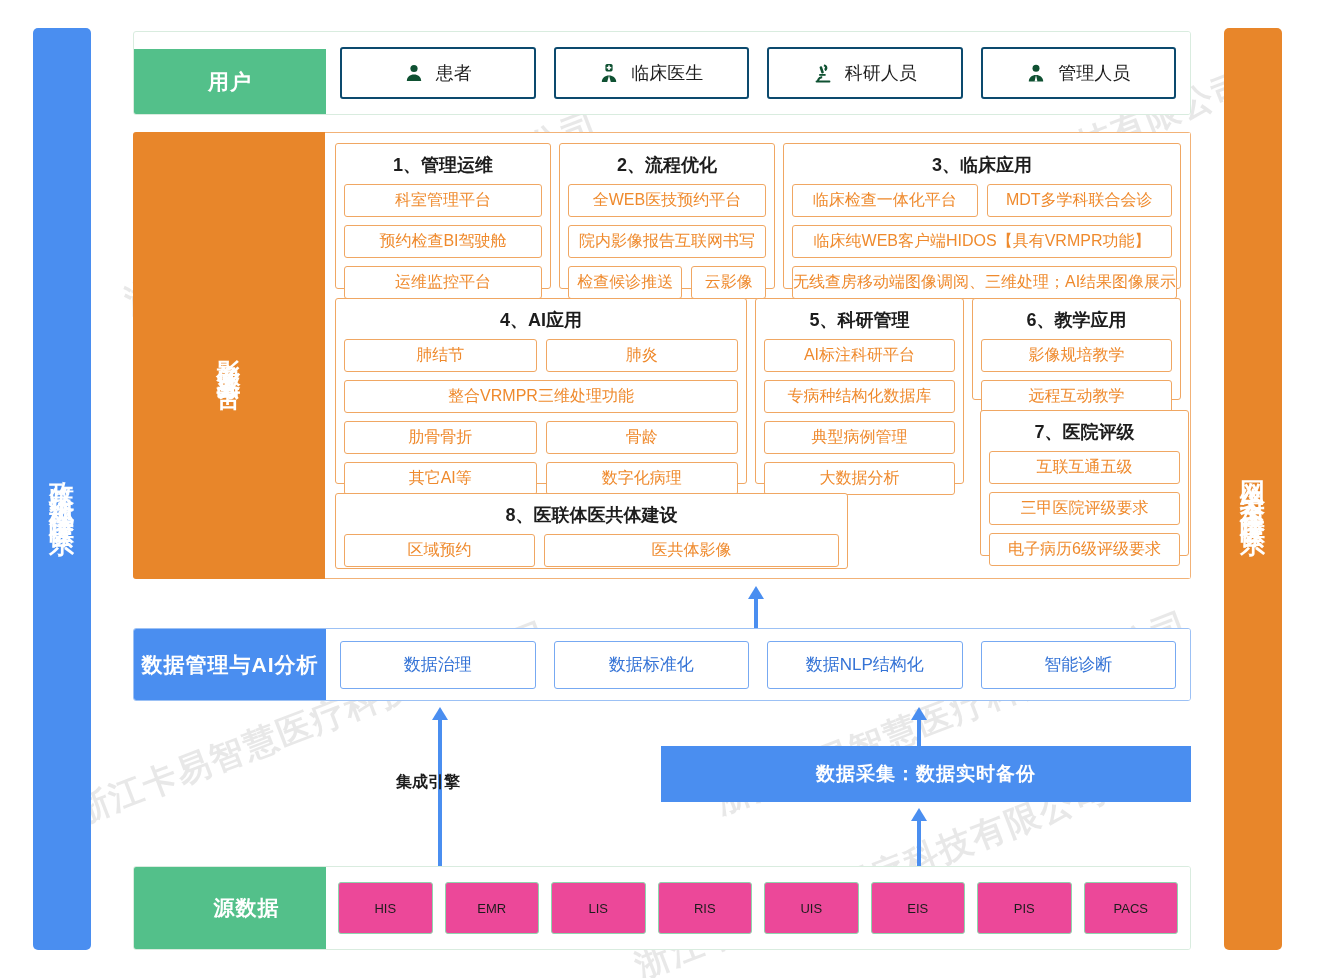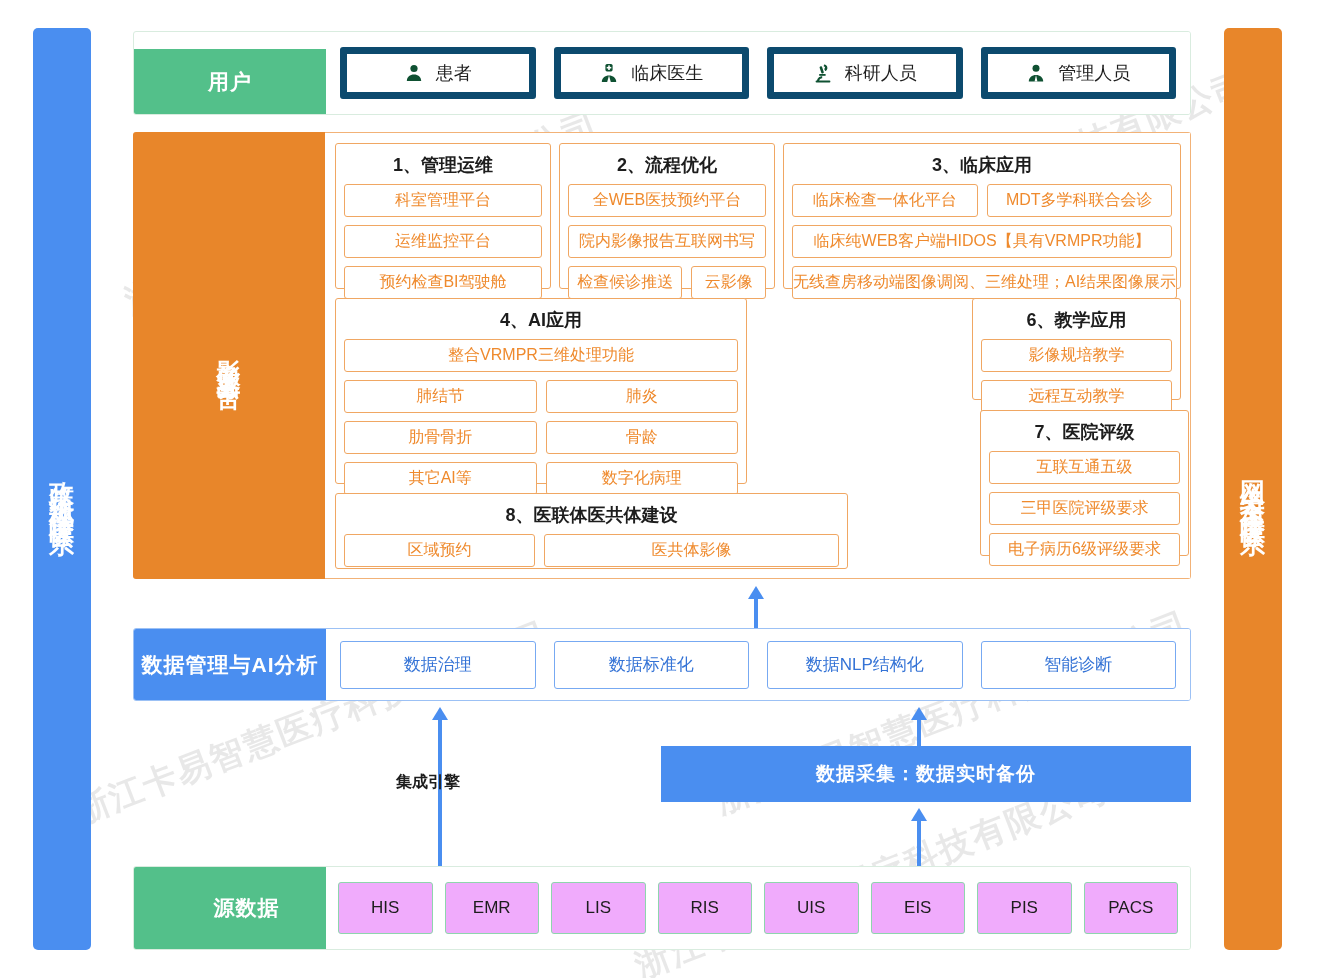--- a/index.html
+++ b/index.html
@@ -65,21 +65,21 @@
   }
 
   
   #band-user { left: 133px; top: 31px; width: 1058px; height: 84px;
                border: 1px solid #d9ecdf; }
   #band-user .band-label { background: #53c08a; margin-top: 17px; }
   #band-user .band-body { padding: 0 14px; gap: 18px; justify-content: space-between; }
   .user-chip {
     flex: 1;
     height: 52px;
-    border: 7px solid #0c4a6e;
+    border: 2px solid #0c4a6e;
     border-radius: 3px;
     display: flex;
     align-items: center;
     justify-content: center;
     gap: 12px;
     background: #fff;
     font-size: 18px;
     color: #1d1d1d;
   }
   .user-chip svg { flex: 0 0 auto; }
@@ -194,23 +194,23 @@
   #band-src .band-label { background: #53c08a; padding-left: 33px; }
   #band-src .band-body { padding: 0 12px; gap: 12px; justify-content: space-between; }
   .src-chip {
     flex: 1;
     height: 52px;
     border: 1px solid #8ed5ad;
     border-radius: 3px;
     display: flex;
     align-items: center;
     justify-content: center;
-    font-size: 17px;
+    font-size: 13px;
     color: #1d1d1d;
-    background: #f0abfc;
+    background: #ec4899;
   }
 
   
   .wm {
     position: absolute;
     color: rgba(120,120,120,0.17);
     font-size: 34px;
     font-weight: 700;
     transform: rotate(-21deg);
     white-space: nowrap;
@@ -288,24 +288,24 @@
       <span class="vtext">影像业务中台</span>
     </div>
     <div class="band-body">
 
       <div class="grp" style="left:10px; top:10px; width:216px; height:146px;">
         <div class="grp-title">1、管理运维</div>
         <div class="row">
             <div class="cell">科室管理平台</div>
           </div>
         <div class="row">
+            <div class="cell">预约检查BI驾驶舱</div>
+          </div>
+        <div class="row">
             <div class="cell">运维监控平台</div>
-          </div>
-        <div class="row">
-            <div class="cell">预约检查BI驾驶舱</div>
           </div>
       </div>
 
       <div class="grp" style="left:234px; top:10px; width:216px; height:146px;">
         <div class="grp-title">2、流程优化</div>
         <div class="row">
             <div class="cell">全WEB医技预约平台</div>
           </div>
         <div class="row">
             <div class="cell">院内影像报告互联网书写</div>
@@ -326,36 +326,51 @@
             <div class="cell">临床纯WEB客户端HIDOS【具有VRMPR功能】</div>
           </div>
         <div class="row">
             <div class="cell">无线查房移动端图像调阅、三维处理；AI结果图像展示</div>
           </div>
       </div>
 
       <div class="grp" style="left:10px; top:165px; width:412px; height:186px;">
         <div class="grp-title">4、AI应用</div>
         <div class="row">
-            <div class="cell">整合VRMPR三维处理功能</div>
-          </div>
-        <div class="row">
           <div class="cell">肺结节</div>
           <div class="cell">肺炎</div>
         </div>
         <div class="row">
+            <div class="cell">整合VRMPR三维处理功能</div>
+          </div>
+        <div class="row">
           <div class="cell">肋骨骨折</div>
           <div class="cell">骨龄</div>
         </div>
         <div class="row">
           <div class="cell">其它AI等</div>
           <div class="cell">数字化病理</div>
         </div>
       </div>
 
+      <div class="grp" style="left:430px; top:165px; width:209px; height:186px;">
+        <div class="grp-title">5、科研管理</div>
+        <div class="row">
+            <div class="cell">AI标注科研平台</div>
+          </div>
+        <div class="row">
+            <div class="cell">专病种结构化数据库</div>
+          </div>
+        <div class="row">
+            <div class="cell">典型病例管理</div>
+          </div>
+        <div class="row">
+            <div class="cell">大数据分析</div>
+          </div>
+      </div>
 
       <div class="grp" style="left:647px; top:165px; width:209px; height:102px;">
         <div class="grp-title">6、教学应用</div>
         <div class="row">
             <div class="cell">影像规培教学</div>
           </div>
         <div class="row">
             <div class="cell">远程互动教学</div>
           </div>
       </div>

